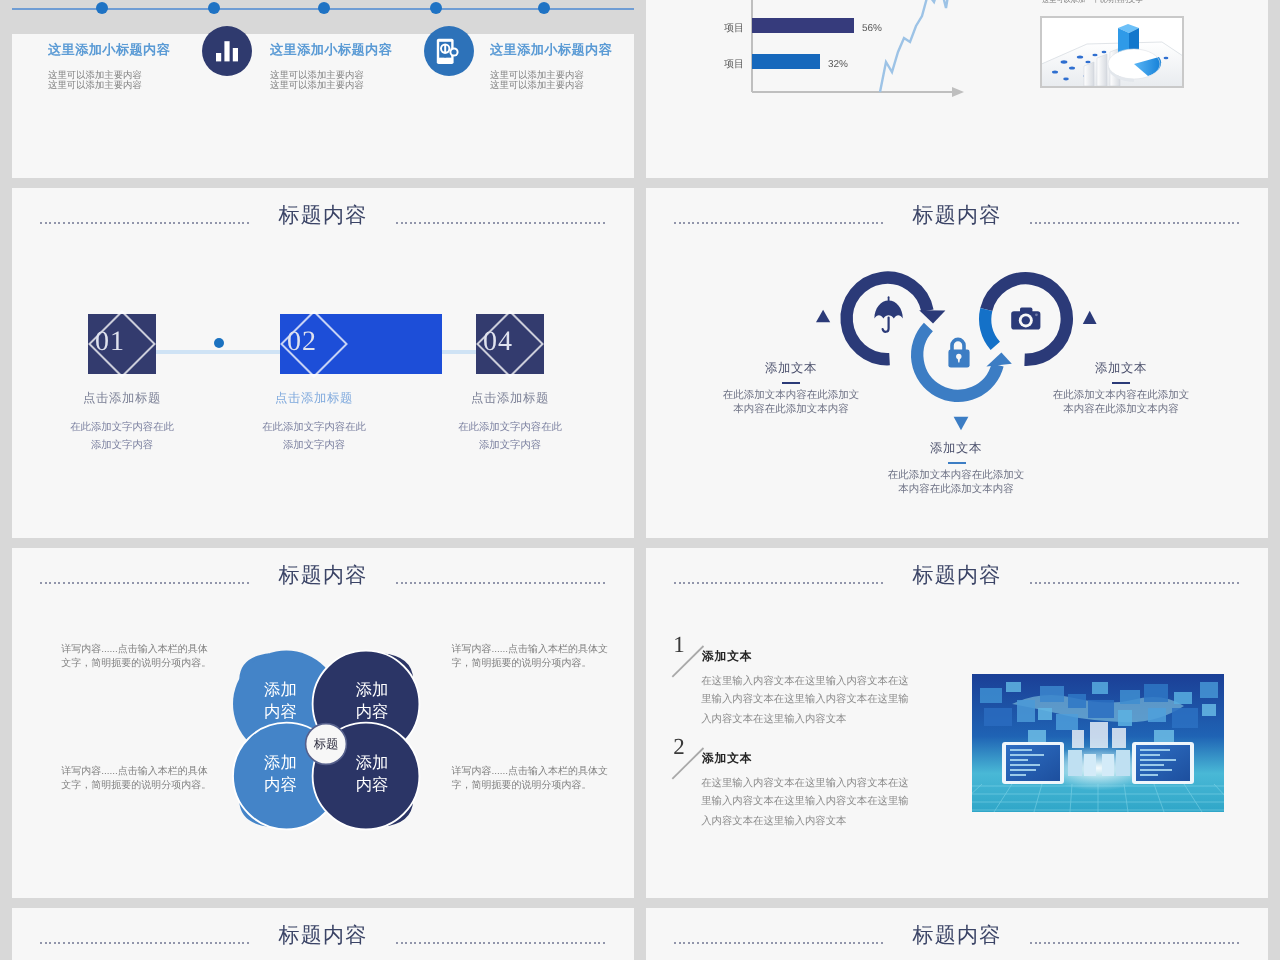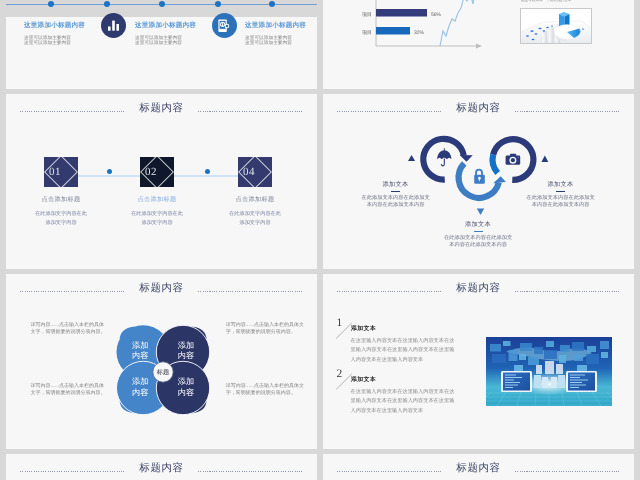--- a/index.html
+++ b/index.html
@@ -35,25 +35,25 @@
   .s2 .chartsvg{position:absolute;left:0;top:0;}
   .s2 .picbox{position:absolute;left:197px;top:94px;width:70px;height:34px;background:#fff;
               border:1px solid #c9c9c9;line-height:0;}
   .s2 .captiontxt{position:absolute;left:198px;top:84px;font-size:3.6px;color:#7b7b7b;white-space:nowrap;}
 
   
   .s3 .cline{position:absolute;left:55px;top:80.5px;width:200px;height:2px;background:#cfe3f5;}
   .s3 .cdot{position:absolute;top:74.5px;width:5px;height:5px;border-radius:50%;background:#1b72c0;}
   .s3 .stepbox{position:absolute;top:63px;width:34px;height:30px;}
   .s3 .stepbox.dark{background:#333b6e;}
-  .s3 .stepbox.blue{background:#0f172a;}
+  .s3 .stepbox.blue{background:#1d4ed8;padding-left:47px;}
   .s3 .dia{position:absolute;left:5px;top:3px;width:24px;height:24px;border:1px solid rgba(255,255,255,.75);
            transform:rotate(45deg);box-sizing:border-box;}
   .s3 .num{position:absolute;left:0;top:0;width:22px;height:30px;display:flex;align-items:center;
-           justify-content:center;color:#dfe2ee;font-size:11px;font-family:"Liberation Serif",serif;letter-spacing:.5px;}
+           justify-content:center;color:#dfe2ee;font-size:14px;font-family:"Liberation Serif",serif;letter-spacing:.5px;}
   .s3 .stepcap{position:absolute;top:101px;width:110px;text-align:center;}
   .s3 .ct{font-size:6.2px;color:#7a7f95;letter-spacing:.3px;}
   .s3 .ct.blue{color:#7fa9dd;}
   .s3 .cd{margin-top:6px;font-size:5.2px;color:#7b80a0;line-height:8.6px;}
 
   
   .s4 .cyc{position:absolute;left:0;top:0;}
   .s4 .cyctext{position:absolute;width:70px;text-align:center;}
   .s4 .cyt{font-size:6.2px;color:#4a4f6b;letter-spacing:.3px;}
   .s4 .cyu{width:9px;height:1.4px;background:#2b3a78;margin:1.5px auto 0;}

